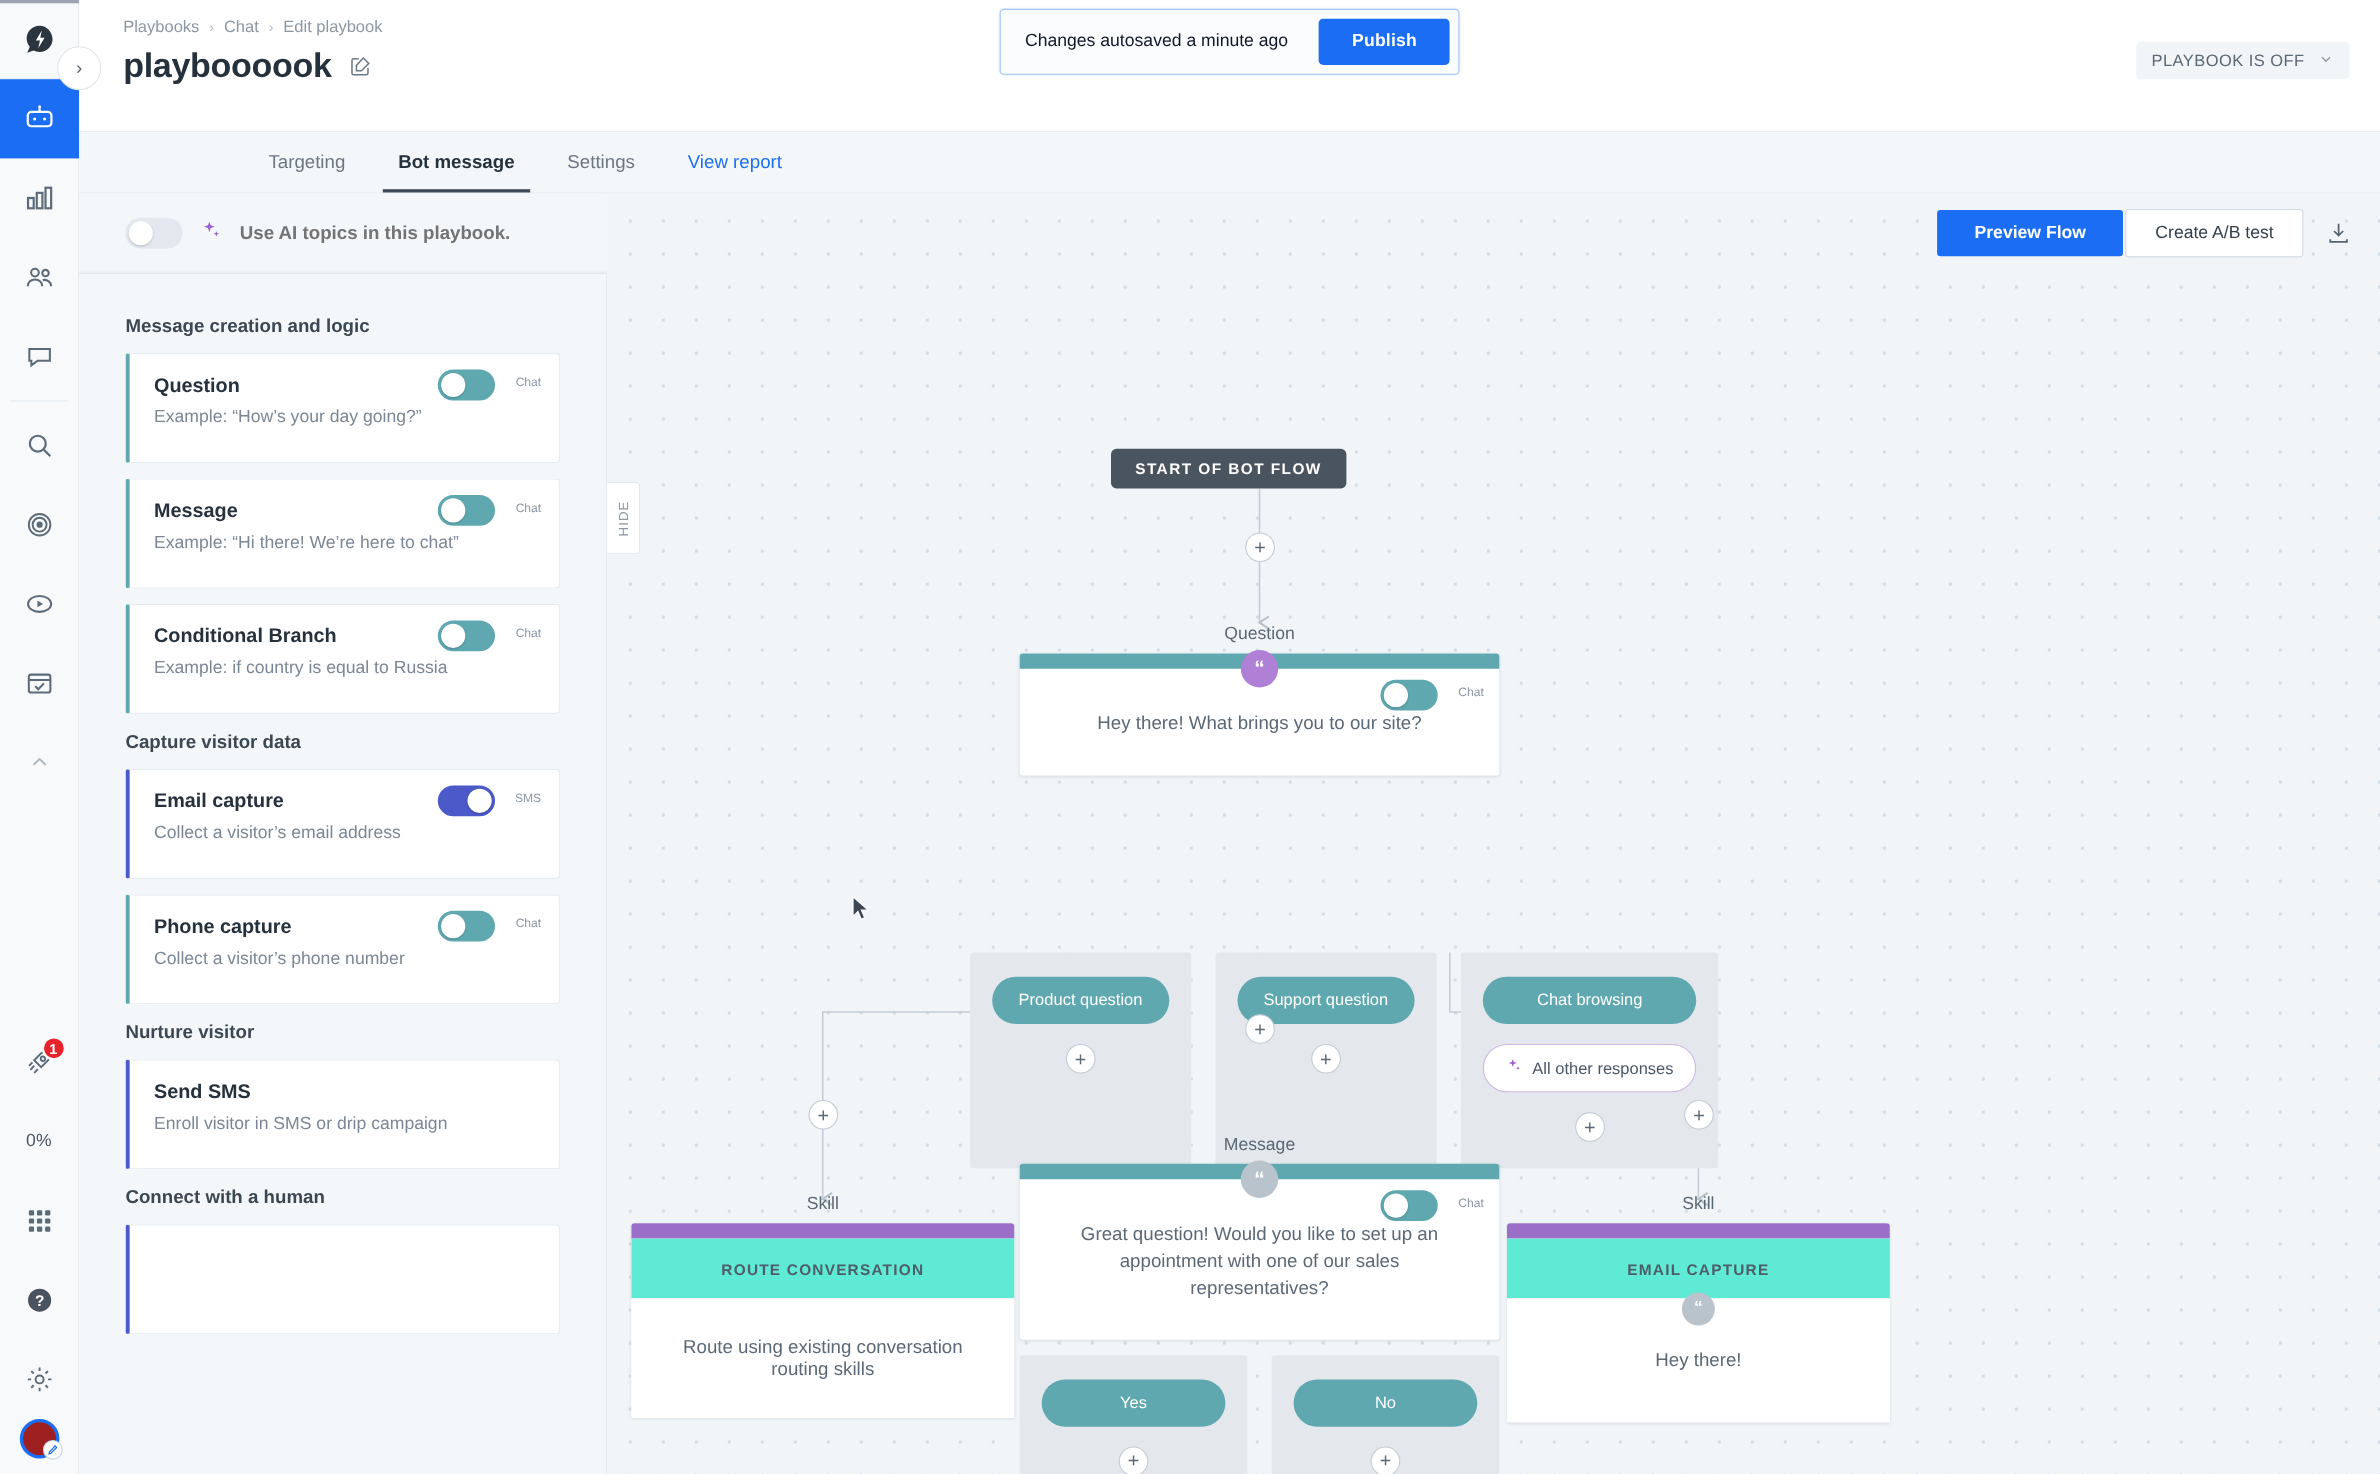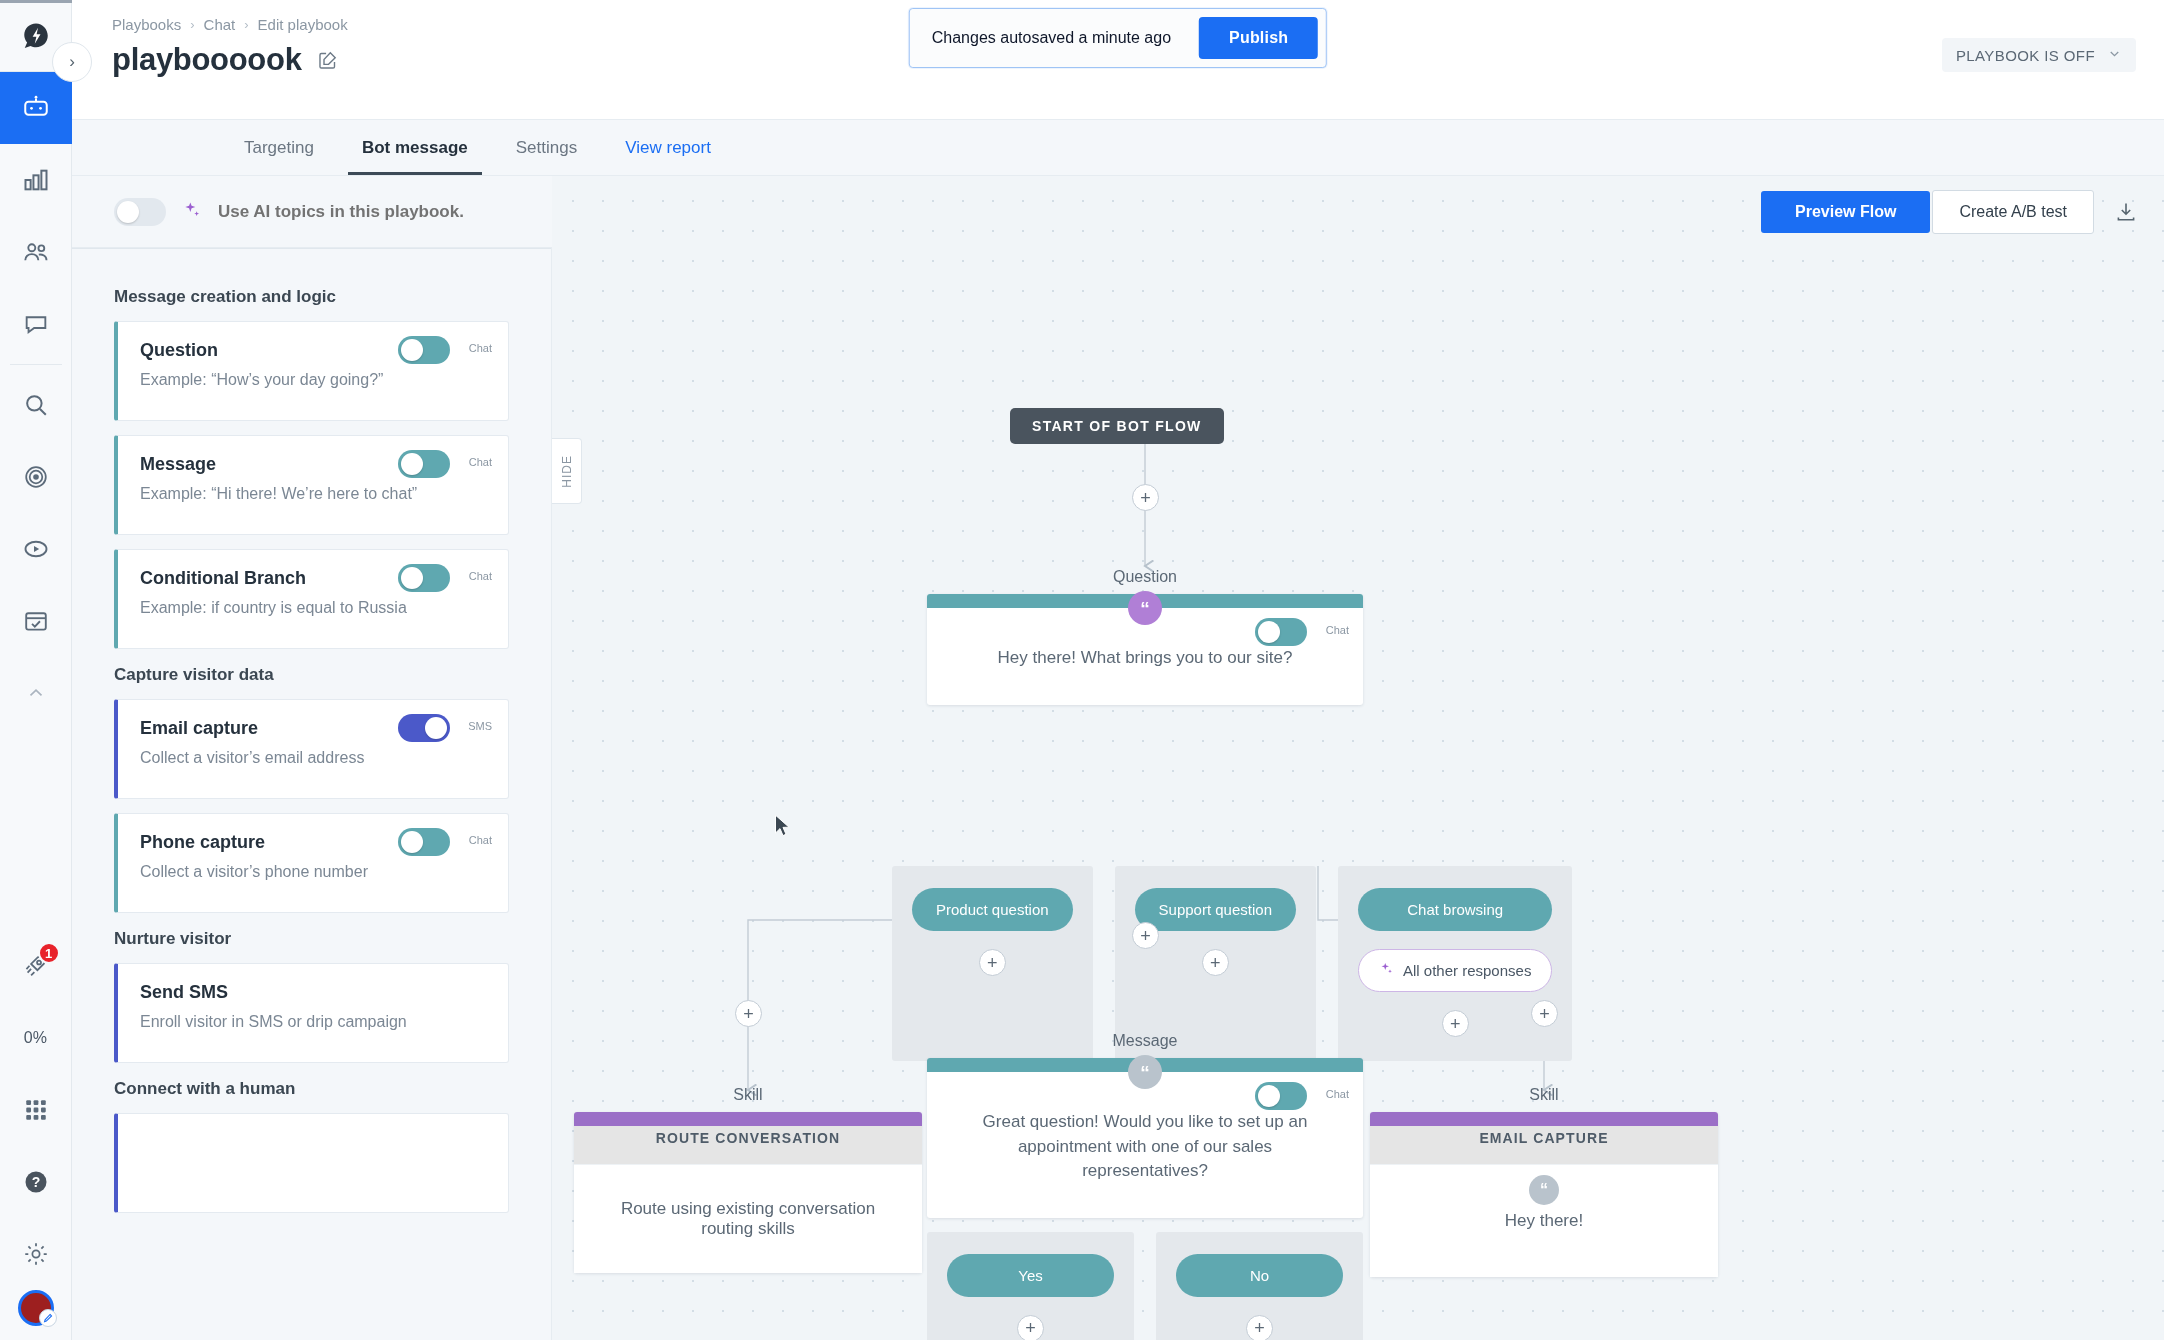--- a/index.html
+++ b/index.html
@@ -229,23 +229,23 @@
     font-size: 19px; font-weight: bold; line-height: 1;
   }
   .quote-badge.gray { background: #b9c3cc; }
   .card-toggle { position: absolute; right: 56px; top: 24px; display: flex; align-items: center; }
   .card-toggle-label { position: absolute; right: 14px; top: 30px; font-size: 11px; color: #8b97a3; }
   .card-text {
     padding: 38px 34px 34px 34px; font-size: 17px; color: #5b6875;
     text-align: center; line-height: 1.45;
   }
   .skill-head {
-    padding: 4px 0 18px 0; text-align: center;
+    padding: 20px 0 18px 0; text-align: center;
     font-size: 14px; font-weight: bold; letter-spacing: 1.1px; color: #4f5c69;
-    background: #e5e5e5; border-bottom: 1px solid #eef2f5;
+    background: #5eead4; border-bottom: 1px solid #eef2f5;
   }
   .skill-body { padding: 34px 28px; text-align: center; font-size: 17px; color: #5b6875; background:#fff; }
   .skill-body.tall { padding: 46px 28px; }
 
   .answers { display: flex; gap: 22px; }
   .answer-col {
     background: #e4e8ec; border-radius: 3px; padding: 22px 20px 24px 20px;
     display: flex; flex-direction: column; align-items: center; gap: 18px;
     min-width: 168px;
   }
@@ -590,21 +590,21 @@
             <div class="card-toggle">
               <div class="toggle teal">
                   <div class="knob"></div>
                 </div>
             </div>
             <div class="card-toggle-label">Chat</div>
             <div class="card-text">Hey there! What brings you to our site?</div>
           </div>
         </div>
 
-        <div class="nd answers" style="left:340px; top:690px;">
+        <div class="nd answers" style="left:330px; top:690px;">
           <div class="answer-col" style="min-height:136px;">
             <div class="chip">Product question</div>
             <div class="plus">+</div>
           </div>
           <div class="answer-col" style="min-height:136px;">
             <div class="chip">Support question</div>
             <div class="plus">+</div>
           </div>
           <div class="answer-col">
             <div class="chip">Chat browsing</div>

